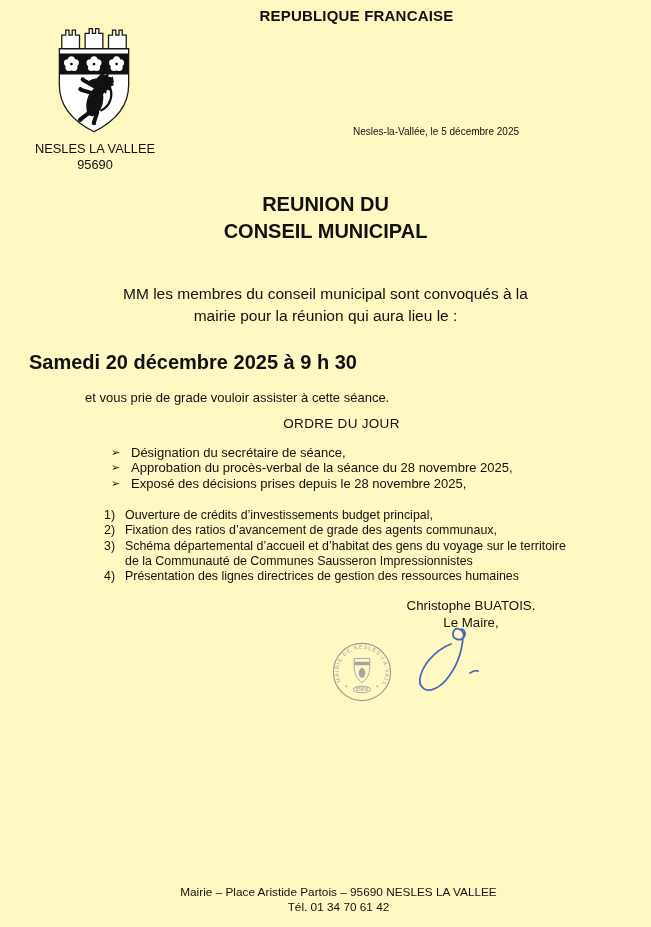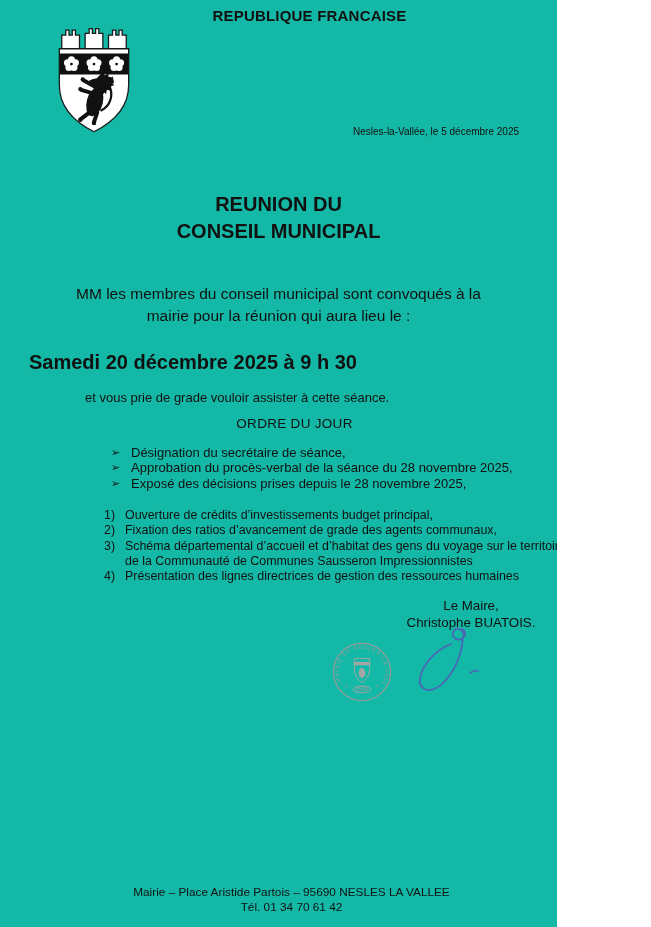--- a/index.html
+++ b/index.html
@@ -1,19 +1,19 @@
 <!DOCTYPE html>
 <html><head>
 <meta charset="utf-8">
 <style>
   html,body{margin:0;padding:0;background:#ffffff;}
   .page{
     position:relative;
-    width:557px;height:927px;
-    background:#14b8a6;
+    width:651px;height:927px;
+    background:#fef9c3;
     font-family:"Liberation Sans","DejaVu Sans",sans-serif;
     color:#111;
     overflow:hidden;
   }
   .republique{
     position:absolute;top:7px;left:0;width:100%;
     box-sizing:border-box;padding-left:62px;
     text-align:center;font-weight:bold;font-size:15px;letter-spacing:.2px;
   }
   .coa{position:absolute;left:53px;top:27px;width:82px;height:108px;}
@@ -115,20 +115,24 @@
       </g>
       <circle cx="36" cy="65" r="2.6"></circle>
         <circle cx="33" cy="77" r="2.6"></circle>
       <circle cx="33" cy="115" r="2.8"></circle>
         <circle cx="50" cy="119" r="2.8"></circle>
       <path d="M58,104 C71,98 75,84 68,70 C65,64 70,61 72,65" fill="none" stroke="#111" stroke-width="2.8"></path>
       <path d="M66,69 l7,-8 2,8 -7,4 z"></path>
     </g>
   </svg>
 
+  <div class="commune">
+    <div>NESLES LA VALLEE</div>
+    <div>95690</div>
+  </div>
 
   <div class="dateline">Nesles-la-Vallée, le 5 décembre 2025</div>
 
   <div class="doc-title">
     <div>REUNION DU</div>
     <div>CONSEIL MUNICIPAL</div>
   </div>
 
   <div class="intro">
     <div>MM les membres du conseil municipal sont convoqués à la</div>
@@ -169,22 +173,22 @@
       <span class="num">3)</span>
       <span class="txt">Schéma départemental d’accueil et d’habitat des gens du voyage sur le territoire de la Communauté de Communes Sausseron Impressionnistes</span>
     </div>
     <div class="num-row">
       <span class="num">4)</span>
       <span class="txt">Présentation des lignes directrices de gestion des ressources humaines</span>
     </div>
   </div>
 
   <div class="signoff">
+    <div>Christophe BUATOIS.</div>
     <div>Le Maire,</div>
-    <div>Christophe BUATOIS.</div>
   </div>
 
   <svg class="stamp" viewBox="0 0 64 64" aria-hidden="true">
     <defs>
       <path id="stampArc" d="M11.2,44 A24,24 0 1 1 52.8,44" fill="none"></path>
     </defs>
     <circle cx="32" cy="32" r="29.5" fill="none" stroke="#9a9a9a" stroke-width="1.2"></circle>
     <text font-size="5.4" letter-spacing="1.1" fill="#9a9a9a" font-family="Liberation Sans, DejaVu Sans, sans-serif">
       <textPath href="#stampArc" startOffset="2">MAIRIE DE NESLES-LA-VALLEE</textPath>
     </text>

